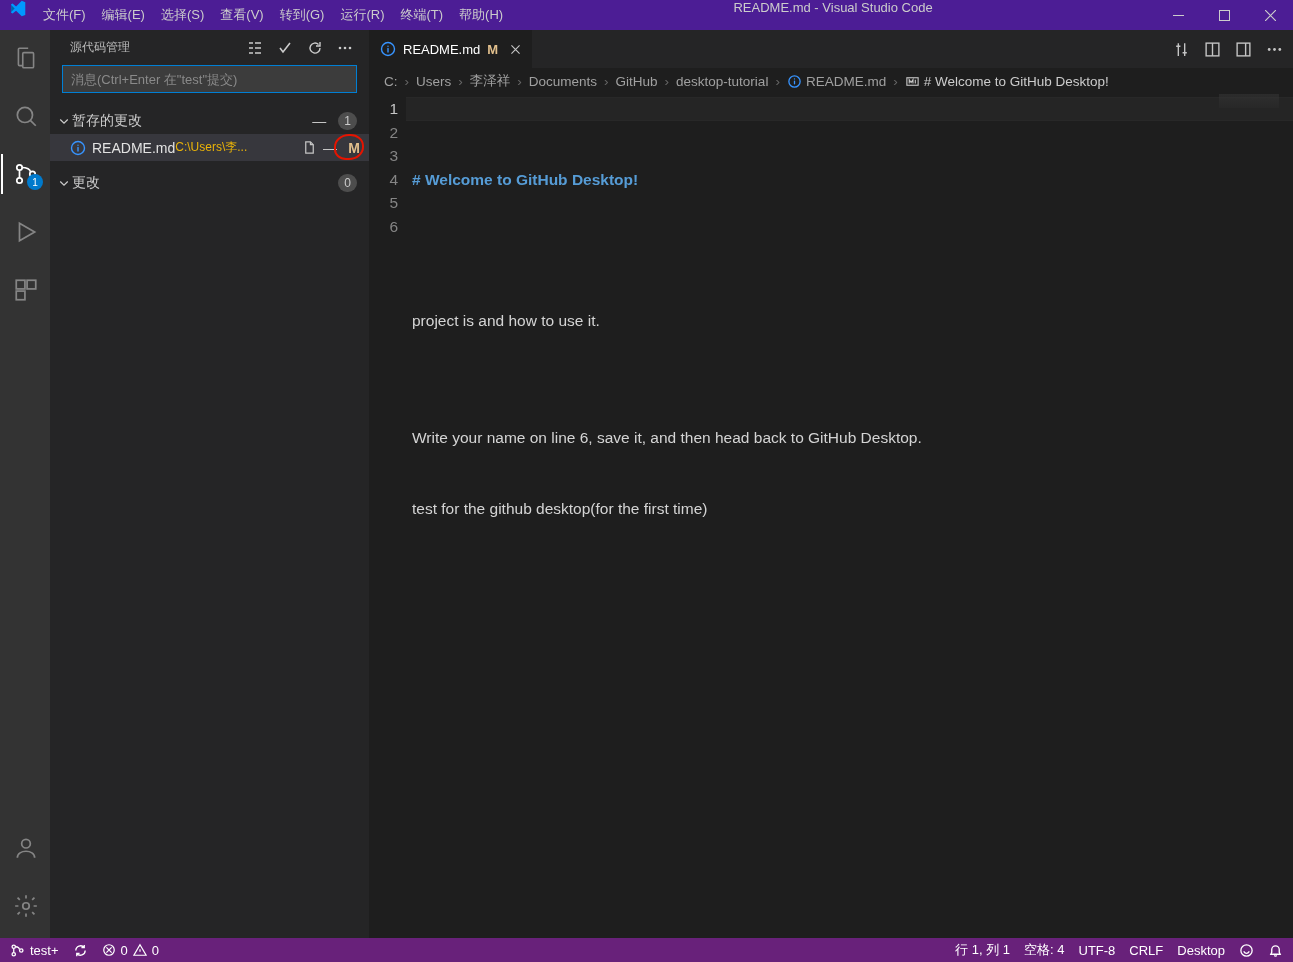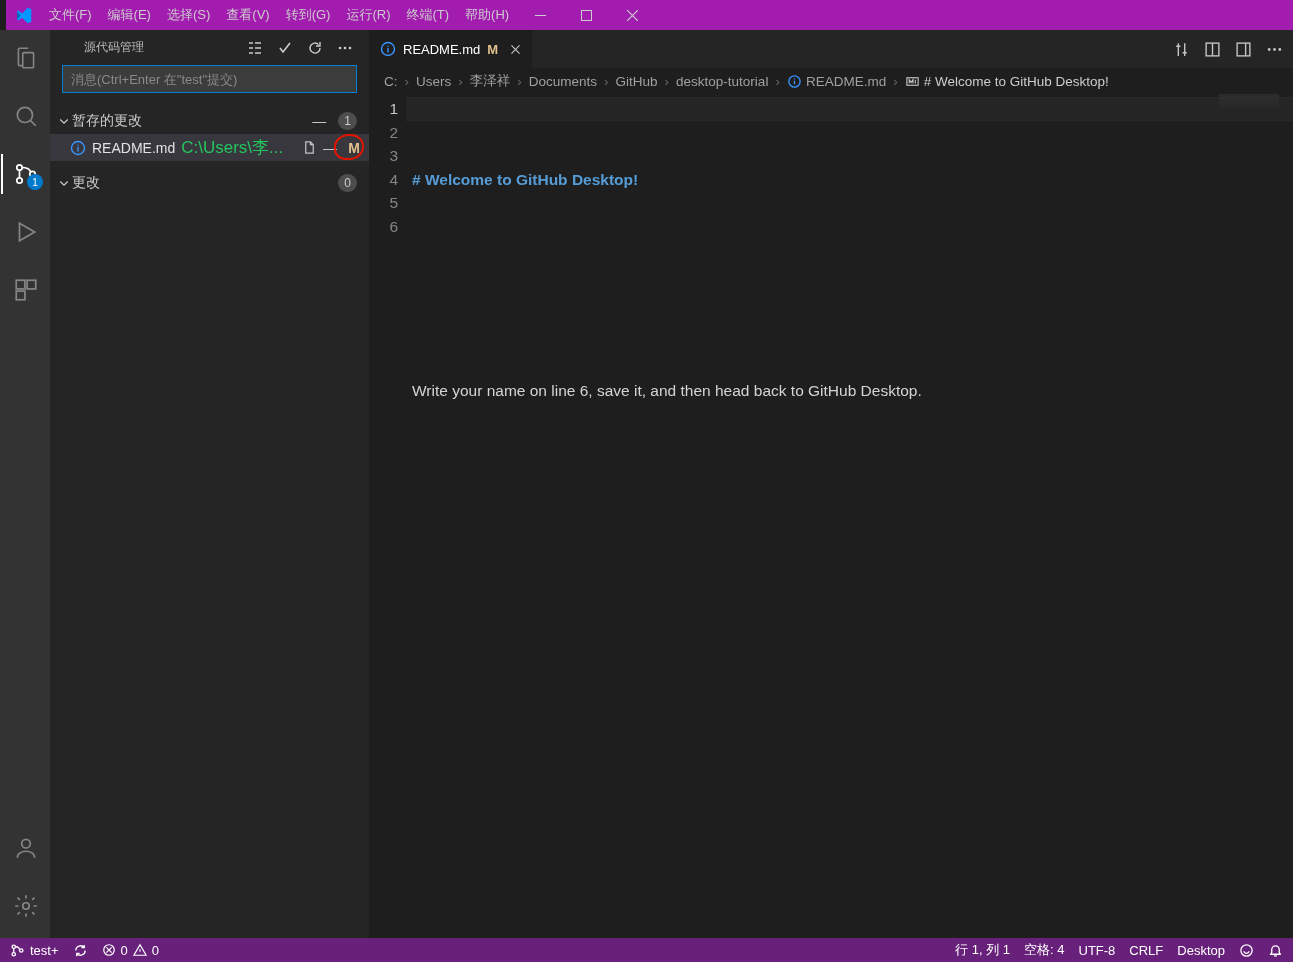--- a/index.html
+++ b/index.html
@@ -1,45 +1,45 @@
 <!DOCTYPE html>
 <html><head>
 <meta charset="utf-8">
 <style>
 * { margin:0; padding:0; box-sizing:border-box; font-family:"Segoe UI","Microsoft YaHei",sans-serif; }
 body { width:1293px; height:962px; background:#1e1e1e; color:#cccccc; overflow:hidden; display:flex; flex-direction:column; }
-.titlebar { height:30px; background:#a21caf; display:flex; align-items:center; color:#cccccc; font-size:13px;margin-left:6px; }
+.titlebar { height:30px; background:#4c1d95; display:flex; align-items:flex-start; color:#cccccc; font-size:13px; }
 .titlebar .logo { width:35px; display:flex; align-items:center; justify-content:center; }
 .menu { display:flex; }
 .menu-item { padding:0 8px; line-height:30px; cursor:pointer; }
 .title-center { flex:1; text-align:center; color:#cccccc; }
 .win-controls { display:flex; }
 .win-btn { width:46px; height:30px; display:flex; align-items:center; justify-content:center; }
 .main { flex:1; display:flex; min-height:0; }
 .activitybar { width:50px; background:#333333; display:flex; flex-direction:column; align-items:center; padding-top:8px; justify-content:space-between; }
 .activity-top, .activity-bottom { display:flex; flex-direction:column; align-items:center; gap:18px; }
 .activity-bottom { padding-bottom:12px; }
 .act-item { width:48px; height:40px; display:flex; align-items:center; justify-content:center; position:relative; color:#858585; border-left:2px solid transparent; }
 .act-item.active { color:#ffffff; border-left:2px solid #ffffff; }
 .act-badge { position:absolute; bottom:4px; right:6px; background:#007acc; color:#fff; border-radius:10px; font-size:10px; min-width:16px; height:16px; display:flex; align-items:center; justify-content:center; padding:0 4px; }
 .sidebar { width:320px; background:#252526; display:flex; flex-direction:column; border-right:1px solid #1e1e1e; }
-.side-header { height:35px; display:flex; align-items:center; padding:0 16px 0 34px; font-size:12px; color:#bbbbbb; }
+.side-header { height:35px; display:flex; align-items:center; padding:0 16px 0 20px; font-size:12px; color:#bbbbbb; }
 .side-header .spacer { flex:1; }
 .side-actions { display:flex; gap:14px; align-items:center; }
 .side-actions .ic { width:16px; height:16px; display:flex; align-items:center; justify-content:center; color:#cccccc; }
 .commit-box { padding:0 12px 6px 12px; }
 .commit-input { width:100%; height:28px; background:#3c3c3c; border:1px solid #007fd4; color:#cccccc; padding:0 8px; font-size:13px; outline:none; }
 .commit-input::placeholder { color:#8a8a8a; }
 .tree-row { display:flex; align-items:center; height:27px; padding:0 12px 0 6px; font-size:14px; color:#cccccc; position:relative;margin-top:8px; }
 .tree-row .tw { width:16px; display:flex; justify-content:center; }
 .tree-row .lbl { flex:1; white-space:nowrap; overflow:hidden; text-overflow:ellipsis; }
 .tree-row .badge { background:#4d4d4d; color:#cccccc; border-radius:10px; min-width:18px; height:18px; font-size:12px; display:flex; align-items:center; justify-content:center; padding:0 6px; margin-left:6px; }
 .file-row { display:flex; align-items:center; height:27px; padding:0 8px 0 20px; font-size:14px; color:#cccccc; background:#37373d; }
 .file-row .fname { color:#e2e2e2; }
-.file-row .fpath { color:#22c55e; font-size:17px; margin-left:6px; flex:1; white-space:nowrap; overflow:hidden; text-overflow:ellipsis; }
+.file-row .fpath { color:#eab308; font-size:12px; flex:1; white-space:nowrap; overflow:hidden; text-overflow:ellipsis; }
 .file-row .actions { display:flex; align-items:center; gap:6px; position:relative; }
 .status-letter { color:#e2c08d; font-weight:600; margin-left:4px; width:14px; text-align:center; }
 .circle-mark { position:absolute; width:30px; height:26px; border:2px solid #e51400; border-radius:50% 45% 50% 40%; left:284px; top:0px; pointer-events:none; }
 .editor-area { flex:1; display:flex; flex-direction:column; background:#1e1e1e; min-width:0; }
 .tabs { height:38px; background:#252526; display:flex; align-items:stretch; }
 .tab { display:flex; align-items:center; background:#1e1e1e; padding:0 10px; gap:7px; font-size:13px; border-right:1px solid #252526; min-width:0; }
 .tab .tab-name { color:#ffffff; }
 .tab .mod { color:#e2c08d; font-weight:600; }
 .tabs-right { margin-left:auto; display:flex; align-items:center; gap:14px; padding-right:10px; color:#c5c5c5; }
 .breadcrumbs { height:26px; display:flex; align-items:center; padding:0 14px; font-size:13.5px; color:#a0a0a0; gap:4px; white-space:nowrap; overflow:hidden; }
@@ -70,20 +70,21 @@
   <div class="menu">
     <div class="menu-item">文件(F)</div>
     <div class="menu-item">编辑(E)</div>
     <div class="menu-item">选择(S)</div>
     <div class="menu-item">查看(V)</div>
     <div class="menu-item">转到(G)</div>
     <div class="menu-item">运行(R)</div>
     <div class="menu-item">终端(T)</div>
     <div class="menu-item">帮助(H)</div>
   </div>
+  <div class="title-center">README.md - Visual Studio Code</div>
   <div class="win-controls">
     <div class="win-btn">
         <svg width="11" height="1">
           <rect width="11" height="1" fill="#cccccc"></rect>
         </svg>
       </div>
     <div class="win-btn">
         <svg width="11" height="11">
           <rect x="0.5" y="0.5" width="10" height="10" fill="none" stroke="#cccccc"></rect>
         </svg>
@@ -310,22 +311,24 @@
         <div class="ln">2</div>
         <div class="ln">3</div>
         <div class="ln">4</div>
         <div class="ln">5</div>
         <div class="ln">6</div>
       </div>
       <div class="code-text">
         <div class="cur-line" style="top:3px"></div>
         <div><span class="hl-header"># Welcome to GitHub Desktop!</span></div>
         <div>&nbsp;</div>
+        <div style="margin-top:-23.5px;position:relative;top:23.5px">project is and how to use it.</div>
         <div>&nbsp;</div>
         <div>Write your name on line 6, save it, and then head back to GitHub Desktop.</div>
+        <div>test for the github desktop(for the first time)</div>
         <div class="minimap"></div>
       </div>
     </div>
   </div>
 </div>
 
 <div class="statusbar">
   <div class="sb-item">
     <svg width="15" height="15" viewBox="0 0 16 16" fill="none" stroke="#fff" stroke-width="1.4">
         <circle cx="4" cy="4" r="1.8"></circle>

